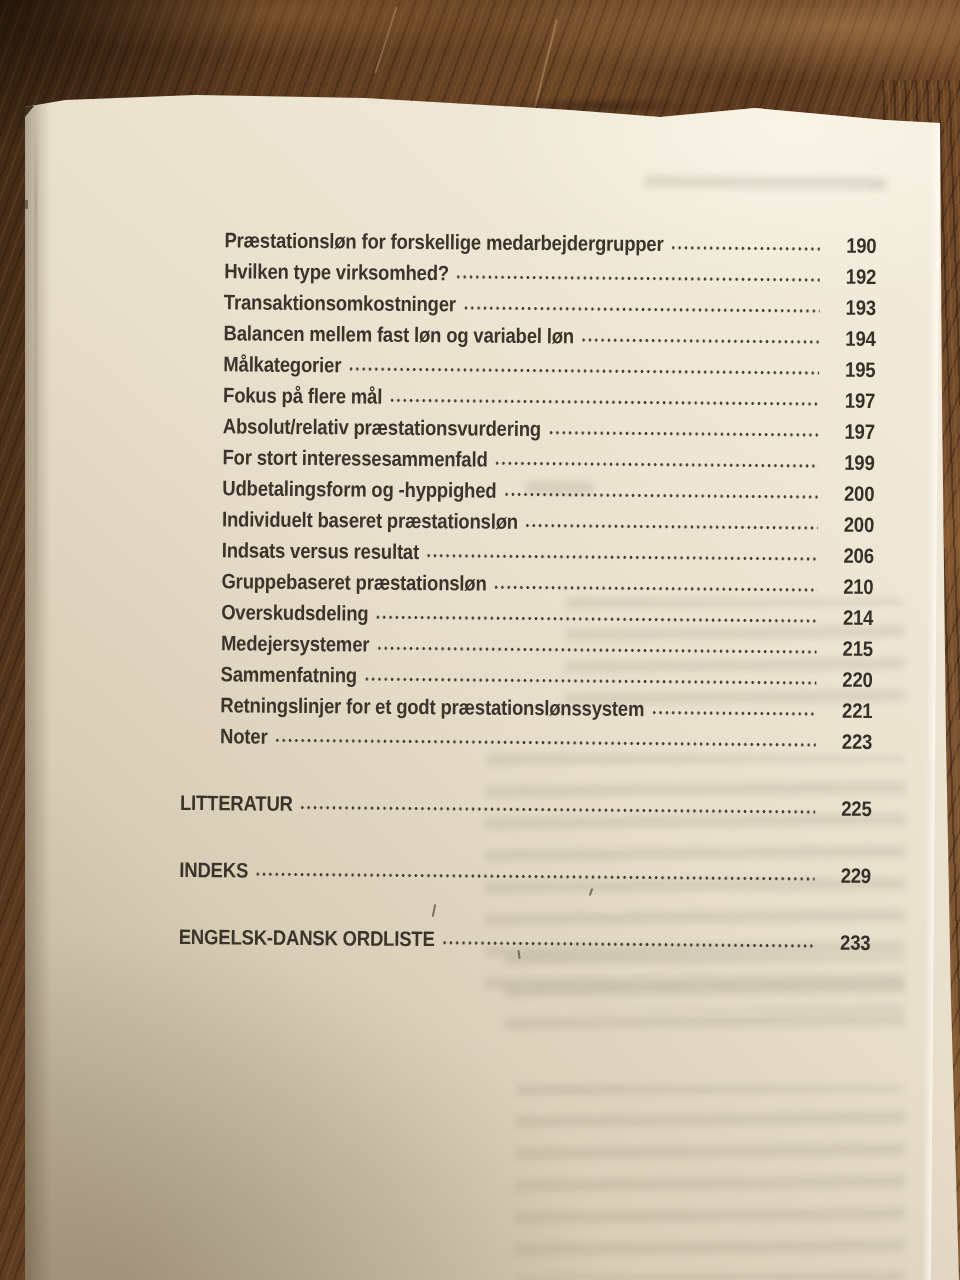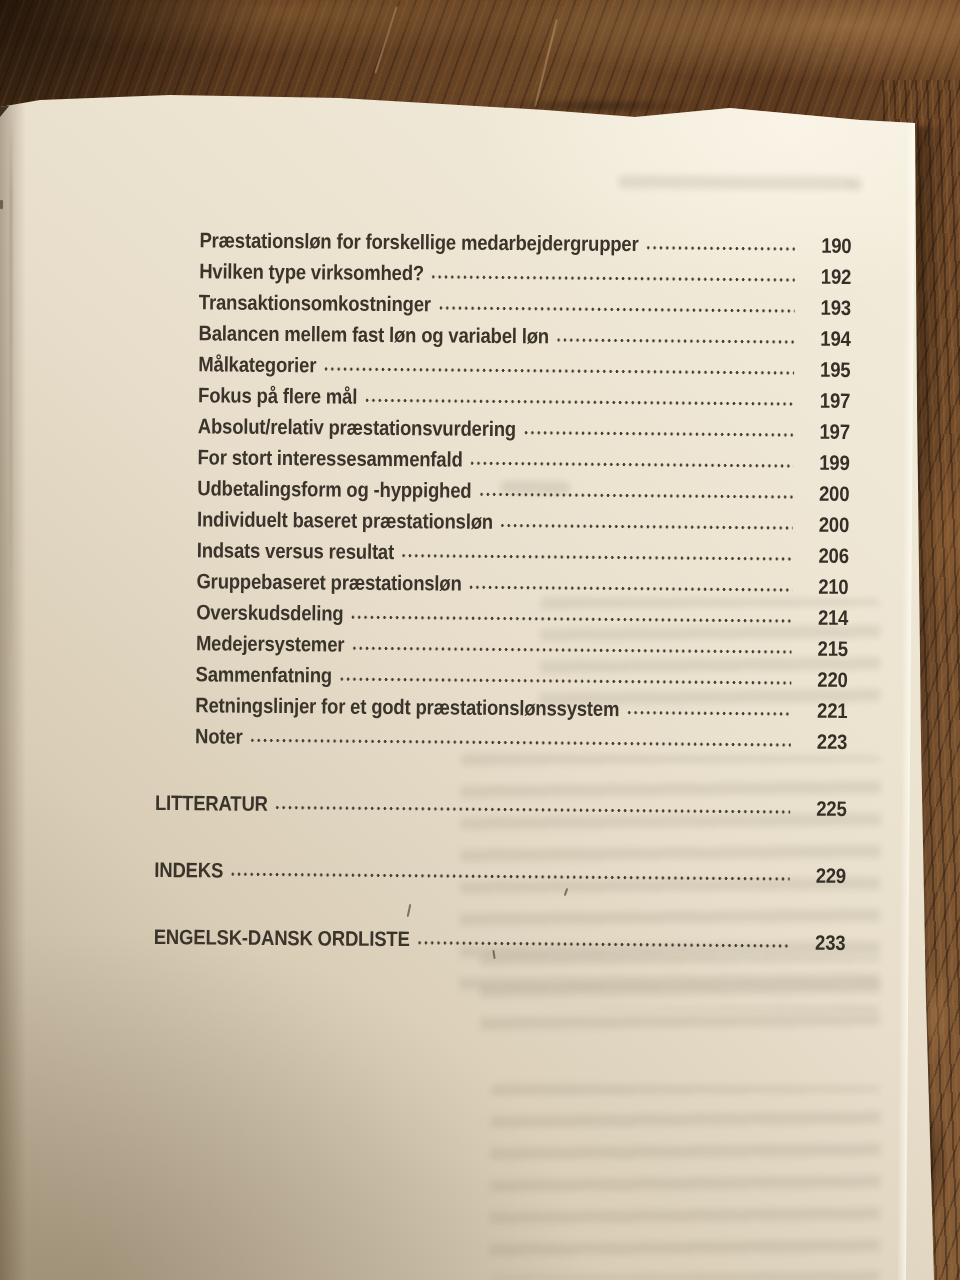--- a/index.html
+++ b/index.html
@@ -30,20 +30,21 @@
     background:linear-gradient(to right, rgba(20,10,4,.45), rgba(20,10,4,0));filter:blur(2px);
   }
 
   .page{
     position:absolute;inset:0;z-index:2;
     clip-path:polygon(0 107px,40px 100px,170px 95px,340px 98px,545px 110px,635px 117px,730px 108px,860px 120px,915px 123px,917px 400px,921px 740px,926px 1000px,934px 1280px,0 1280px);
     background-image:
       radial-gradient(ellipse 480px 260px at 82% 10%, rgba(255,252,242,.55), transparent 65%),
       radial-gradient(ellipse 700px 500px at 10% 100%, rgba(95,80,58,.28), transparent 70%),
       linear-gradient(222deg,#f5eedd 0%,#efe7d5 28%,#e7ddca 52%,#d9cdb6 74%,#c0b29a 92%,#b4a58c 100%);
+    margin-left: 25px;
   }
   .page-inner-left{position:absolute;left:0;top:100px;width:26px;height:1180px;
     background:linear-gradient(to right, rgba(70,52,30,.35), rgba(70,52,30,0));}
   .page-right-highlight{position:absolute;left:906px;top:123px;width:9px;height:1160px;
     transform:rotate(0.45deg);transform-origin:0 0;
     background:linear-gradient(to right, rgba(255,252,240,0), rgba(255,253,244,.75));}
   .gutter-notch{position:absolute;left:0;top:106px;width:0;height:0;
     border-top:11px solid rgba(42,26,12,.85);border-right:9px solid transparent;}
   .crease{position:absolute;left:10px;top:116px;width:2px;height:540px;
     background:linear-gradient(to bottom, rgba(110,92,66,.0), rgba(110,92,66,.35) 15%, rgba(110,92,66,.18) 70%, transparent);filter:blur(1px);}

